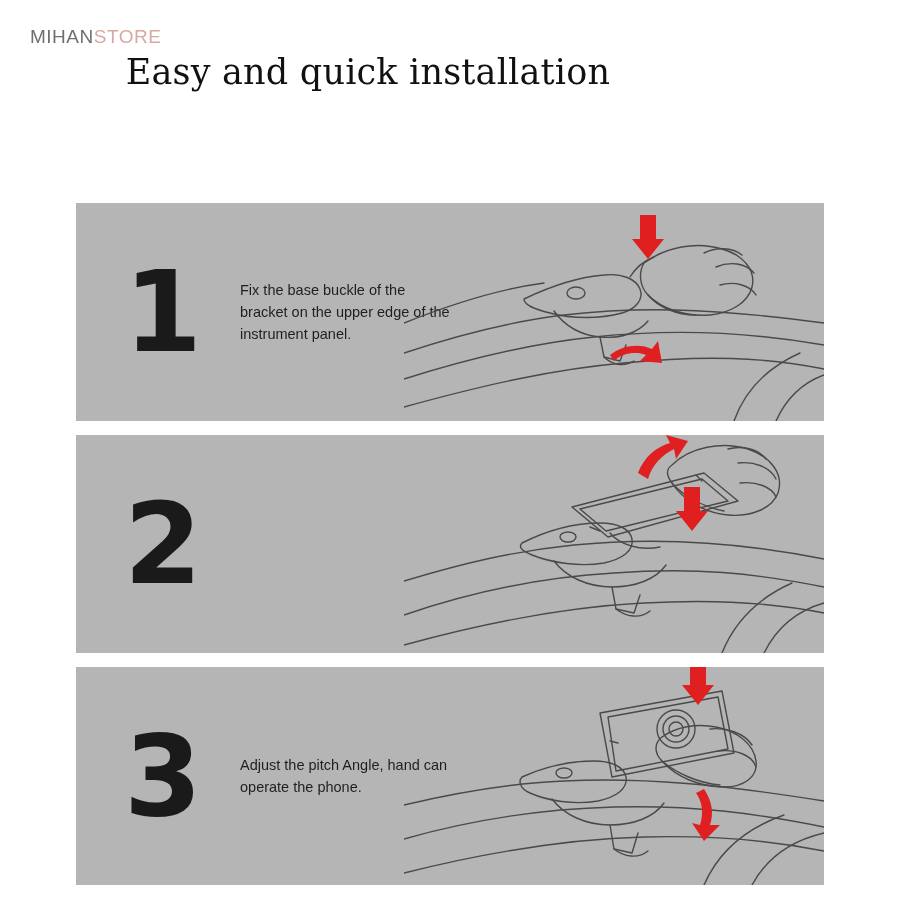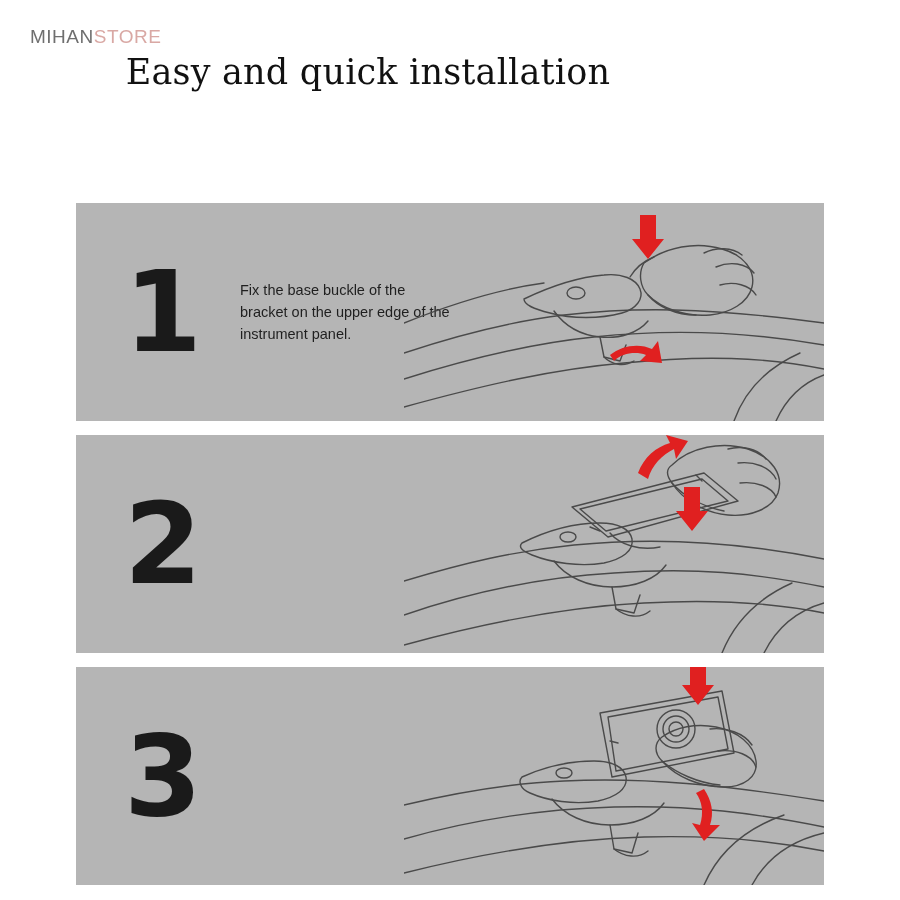--- a/index.html
+++ b/index.html
@@ -174,20 +174,21 @@
           </g>
           <g fill="#e02020">
             <path d="M280 52 L 296 52 L 296 76 L 304 76 L 288 96 L 272 76 L 280 76 Z"></path>
           </g>
         </svg>
       </div>
     </div>
 
     <div class="step">
       <div class="step-number">3</div>
+      <div class="step-text">Adjust the pitch Angle, hand can operate the phone.</div>
       <div class="illo">
         <svg viewBox="0 0 420 218" width="420" height="218" xmlns="http://www.w3.org/2000/svg">
           <g fill="none" stroke="#4a4a4a" stroke-width="1.4" stroke-linecap="round" stroke-linejoin="round">
 
             <path d="M0 138 C 60 124, 110 116, 160 114 C 240 110, 320 118, 420 134"></path>
             <path d="M0 172 C 70 152, 140 142, 210 140 C 290 138, 350 146, 420 160"></path>
             <path d="M0 206 C 80 186, 160 172, 240 170 C 310 168, 370 174, 420 184"></path>
             <path d="M300 218 C 314 186, 340 162, 380 148"></path>
             <path d="M348 218 C 362 192, 386 174, 420 166"></path>
 

